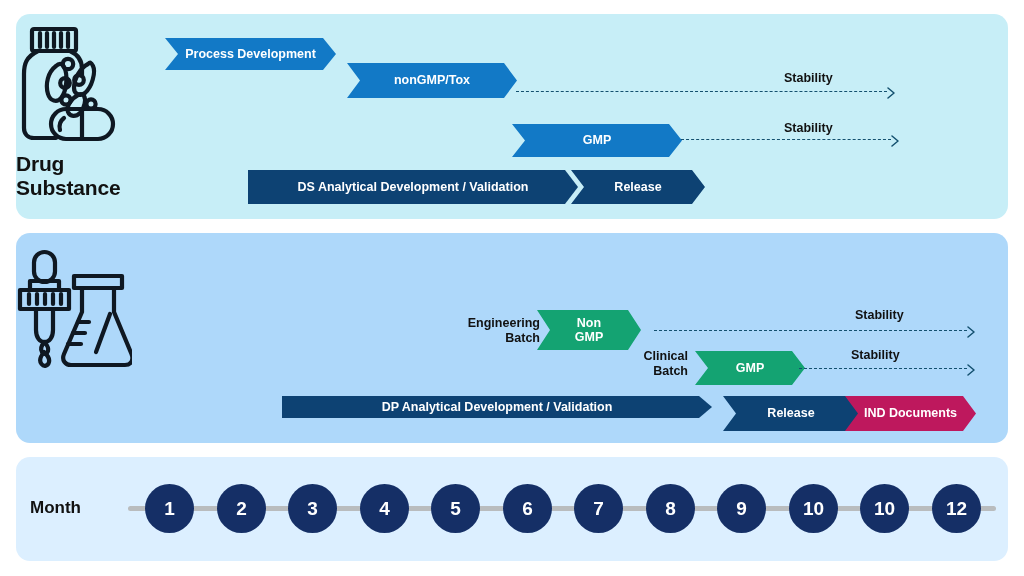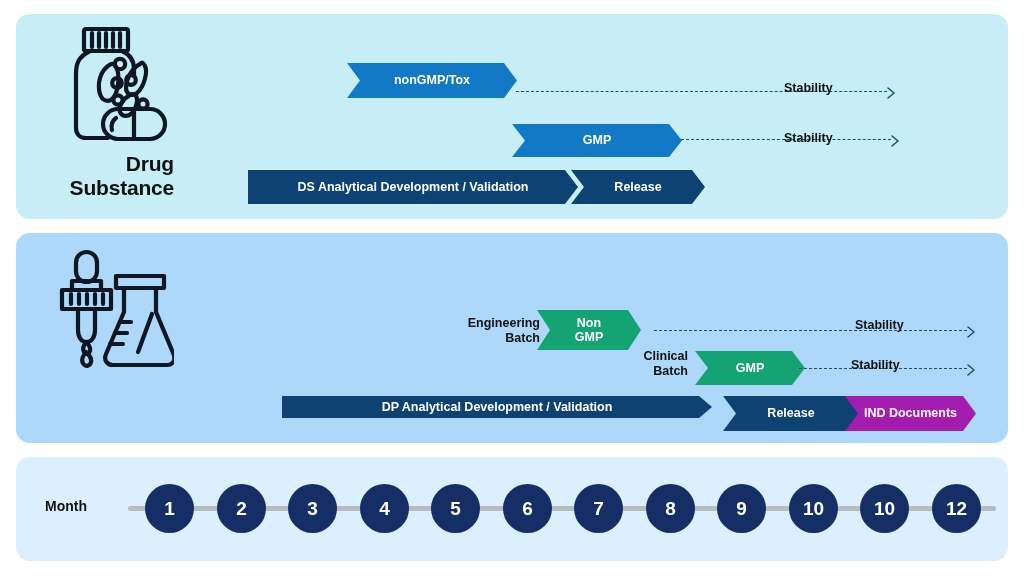--- a/index.html
+++ b/index.html
@@ -37,24 +37,24 @@
   }
   #panel-timeline {
     left: 16px; top: 457px;
     width: 992px; height: 104px;
     background: #dcefff;
   }
 
   
   .panel-label {
     position: absolute;
-    left: 24px;
+    left: 16px;
     top: 10px;
     width: 150px;
-    text-align: right;
+    text-align: left;
   }
   .panel-icon {
     display: block;
     margin: 0 auto;
   }
   .panel-title {
     margin-top: 4px;
     font-size: 21px;
     font-weight: bold;
     color: #111111;
@@ -81,21 +81,21 @@
     clip-path: polygon(0 0, calc(100% - 13px) 0, 100% 50%, calc(100% - 13px) 100%, 0 100%, 13px 50%);
   }
   
   .chev-flat {
     clip-path: polygon(0 0, calc(100% - 13px) 0, 100% 50%, calc(100% - 13px) 100%, 0 100%);
   }
 
   .c-blue   { background: #1279c6; }
   .c-navy   { background: #0d4273; }
   .c-green  { background: #14a372; }
-  .c-red    { background: #a21caf; }
+  .c-red    { background: #be185d; }
 
   
   .side-caption {
     position: absolute;
     font-size: 12.5px;
     font-weight: bold;
     color: #111111;
     line-height: 1.22;
     text-align: right;
     white-space: pre-line;
@@ -120,29 +120,28 @@
     top: 5px;
     width: 9px;
     height: 12px;
   }
   .stability-label {
     position: absolute;
     font-size: 12.5px;
     font-weight: bold;
     color: #111111;
     white-space: nowrap;
-    margin-top: 10px;
   }
 
   
   .tl-label {
     position: absolute;
-    left: 45px;
+    left: 30px;
     top: 498px;
-    font-size: 14px;
+    font-size: 17px;
     font-weight: bold;
     color: #111111;
   }
   .tl-rail {
     position: absolute;
     left: 128px;
     top: 506px;
     width: 868px;
     height: 5px;
     background: #b9bcbe;
@@ -196,20 +195,21 @@
 
         <rect x="35" y="85" width="62" height="30" rx="15"></rect>
         <line x1="66" y1="85" x2="66" y2="115"></line>
         <path d="M48 94 C44 97 43 102 44 106"></path>
       </svg>
     </span>
     <div class="panel-title">Drug
 Substance</div>
   </div>
 
+  <div class="bar chev c-blue" style="left:165px; top:38px; width:171px; height:32px;">Process Development</div>
 
   <div class="bar chev c-blue" style="left:347px; top:63px; width:170px; height:35px;">nonGMP/Tox</div>
 
   <div class="bar chev c-blue" style="left:512px; top:124px; width:170px; height:33px;">GMP</div>
 
   <div class="bar chev-flat c-navy" style="left:248px; top:170px; width:330px; height:34px;">DS Analytical Development / Validation</div>
 
   <div class="bar chev c-navy" style="left:571px; top:170px; width:134px; height:34px;">Release</div>
 
   <div class="stability" style="left:516px; top:80px; width:380px;">

